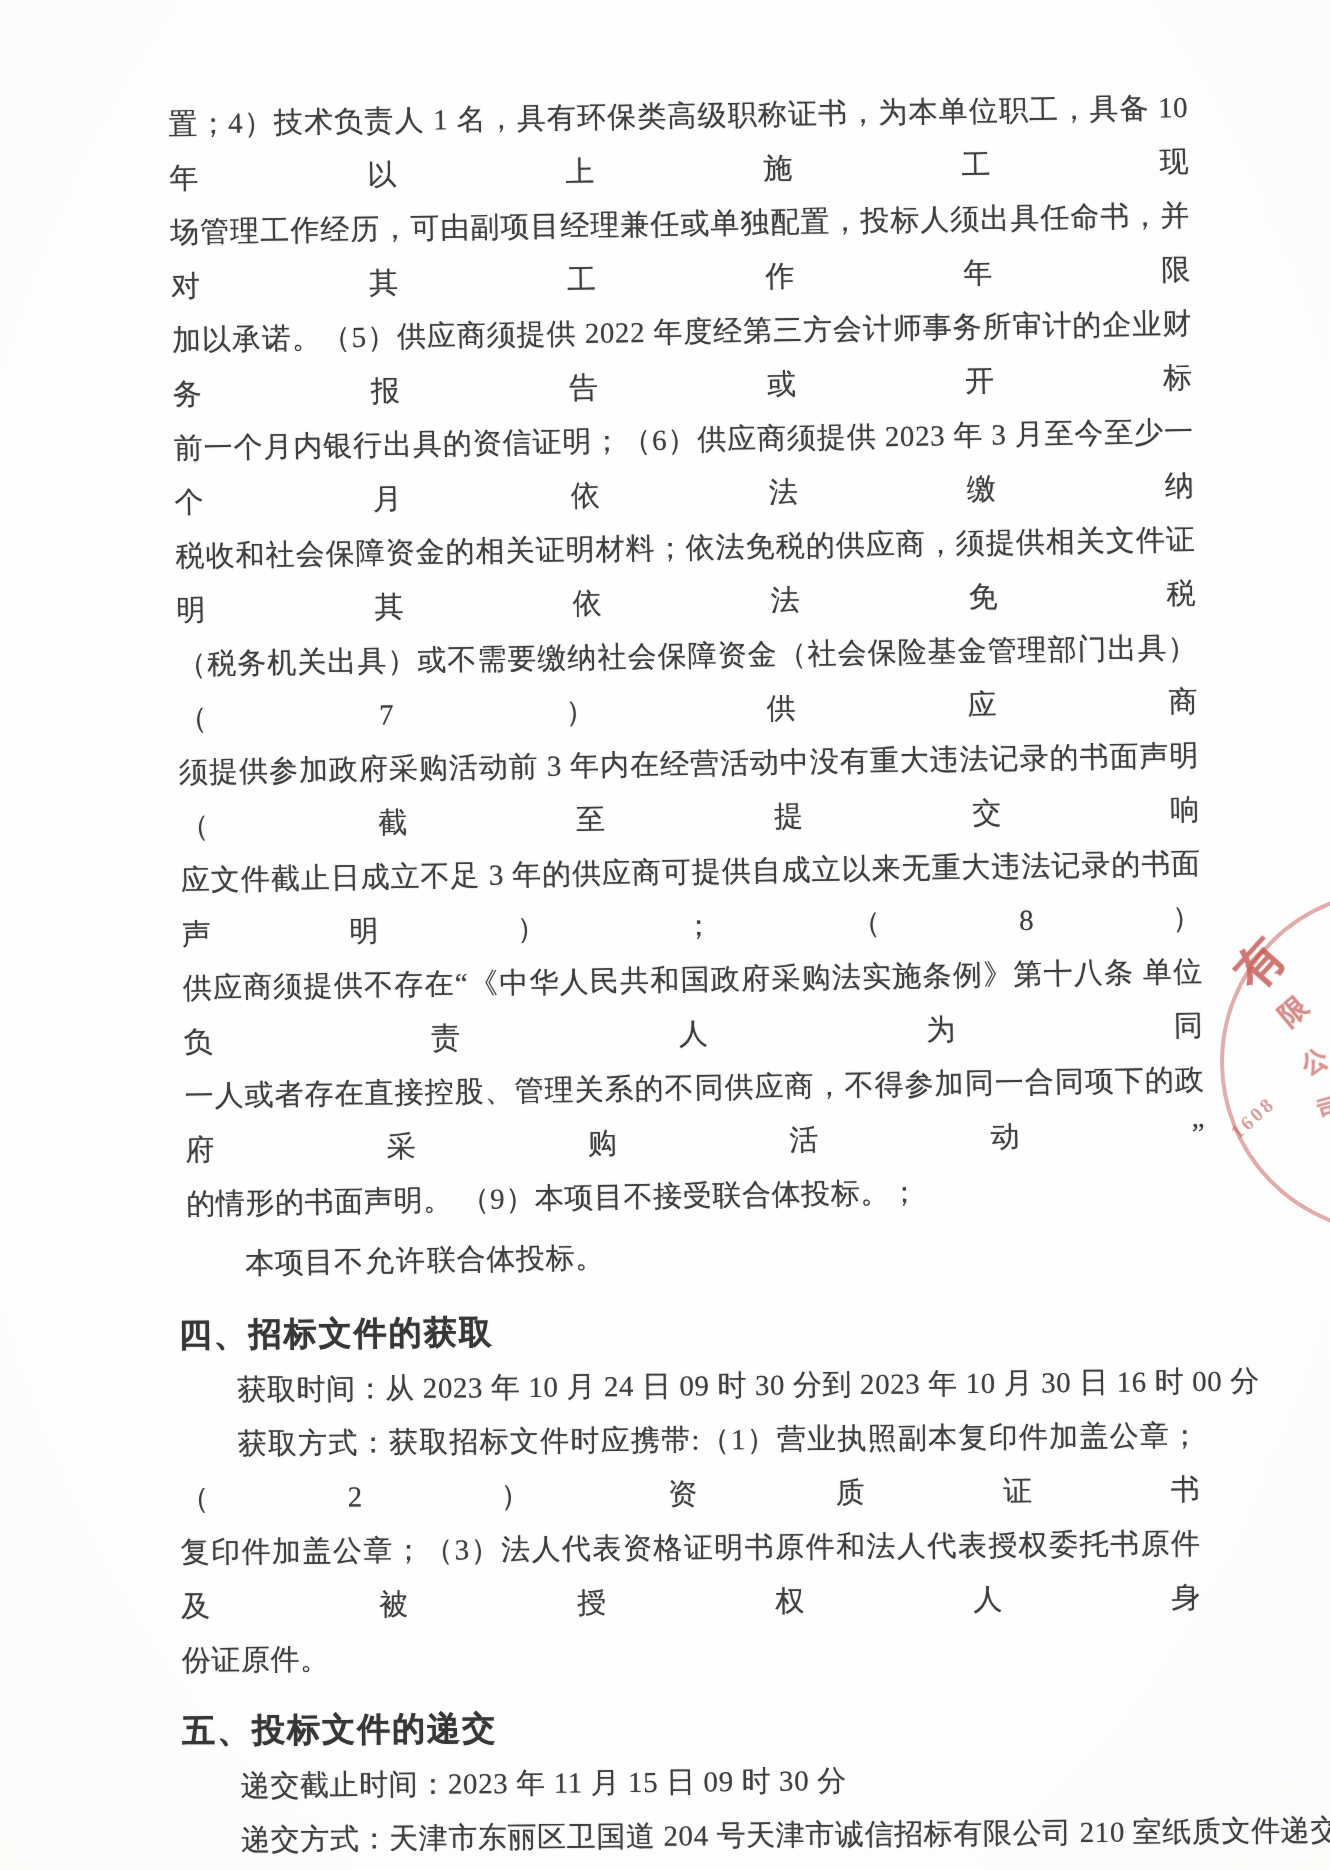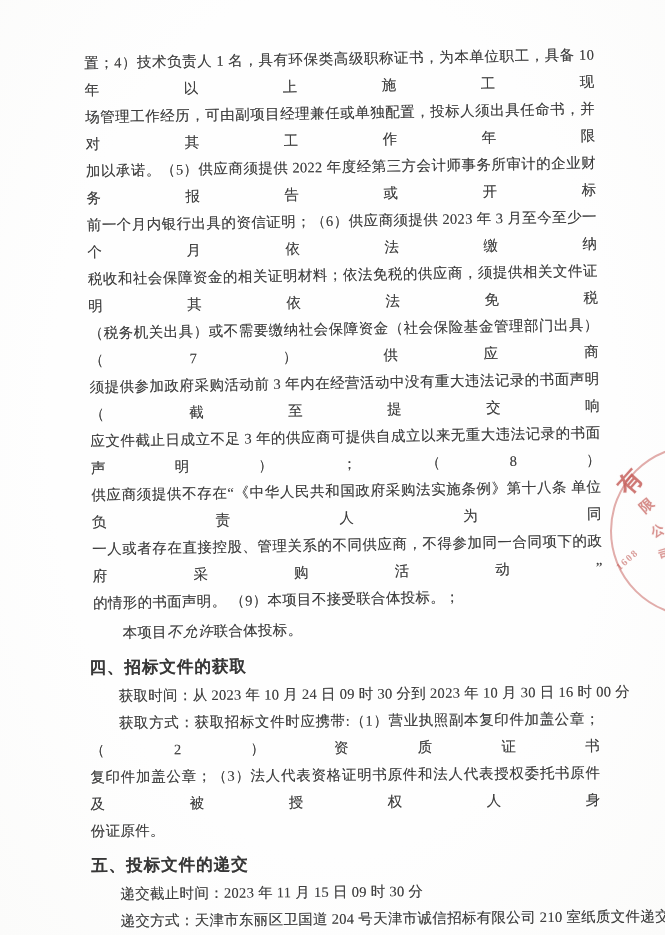--- a/index.html
+++ b/index.html
@@ -47,21 +47,20 @@
     line-height: 24px;
     margin: 9px 0 3px 0;
     letter-spacing: 1px;
   }
   .consortium {
     line-height: 27px;
     margin-top: 3px;
     text-indent: 2em;
   }
   .consortium .em {
-    font-style: italic;
     letter-spacing: 1px;
   }
 
   
   .stamp {
     position: absolute;
     left: 608px;
     top: 442px;
     width: 57px;
     height: 175px;

